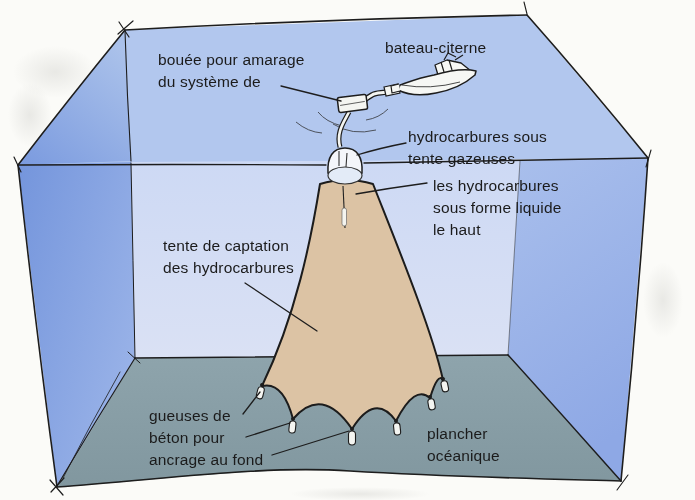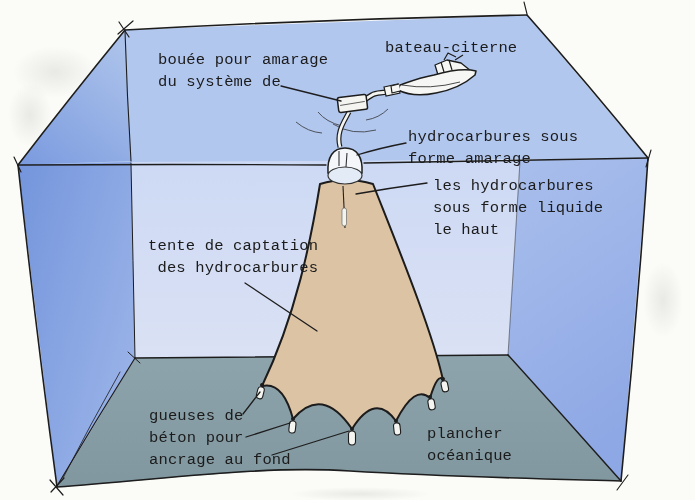--- a/index.html
+++ b/index.html
@@ -1,17 +1,17 @@
 <!DOCTYPE html>
 <html><head>
 <meta charset="utf-8">
 <style>
   html,body{margin:0;padding:0;background:#fbfbf8;}
   .scene{position:relative;width:695px;height:500px;overflow:hidden;
-         font-family:Liberation Mono, monospace;}
+         font-family:Liberation Sans, sans-serif;}
   svg{position:absolute;left:0;top:0;}
   .label{position:absolute;color:#1b1b1b;font-size:15.5px;line-height:22px;
          letter-spacing:.15px;white-space:nowrap;}
   .label span{display:block;}
 </style>
 </head>
 <body>
 
 <div class="scene">
 
@@ -175,30 +175,30 @@
   <span>bouée pour amarage</span>
   <span>du système de</span>
 </div>
 
 <div class="label" style="left:385px;top:37px;">
   <span>bateau-citerne</span>
 </div>
 
 <div class="label" style="left:408px;top:115px;margin-top:11px;">
   <span>hydrocarbures sous</span>
-  <span>forme amarage</span>
+  <span>tente gazeuses</span>
 </div>
 
 <div class="label" style="left:433px;top:175px;">
   <span>les hydrocarbures</span>
   <span>sous forme liquide</span>
   <span>le haut</span>
 </div>
 
-<div class="label" style="left:148px;top:235px;text-align:right;">
+<div class="label" style="left:163px;top:235px;">
   <span>tente de captation</span>
   <span>des hydrocarbures</span>
 </div>
 
 <div class="label" style="left:149px;top:405px;">
   <span>gueuses de</span>
   <span>béton pour</span>
   <span>ancrage au fond</span>
 </div>
 

